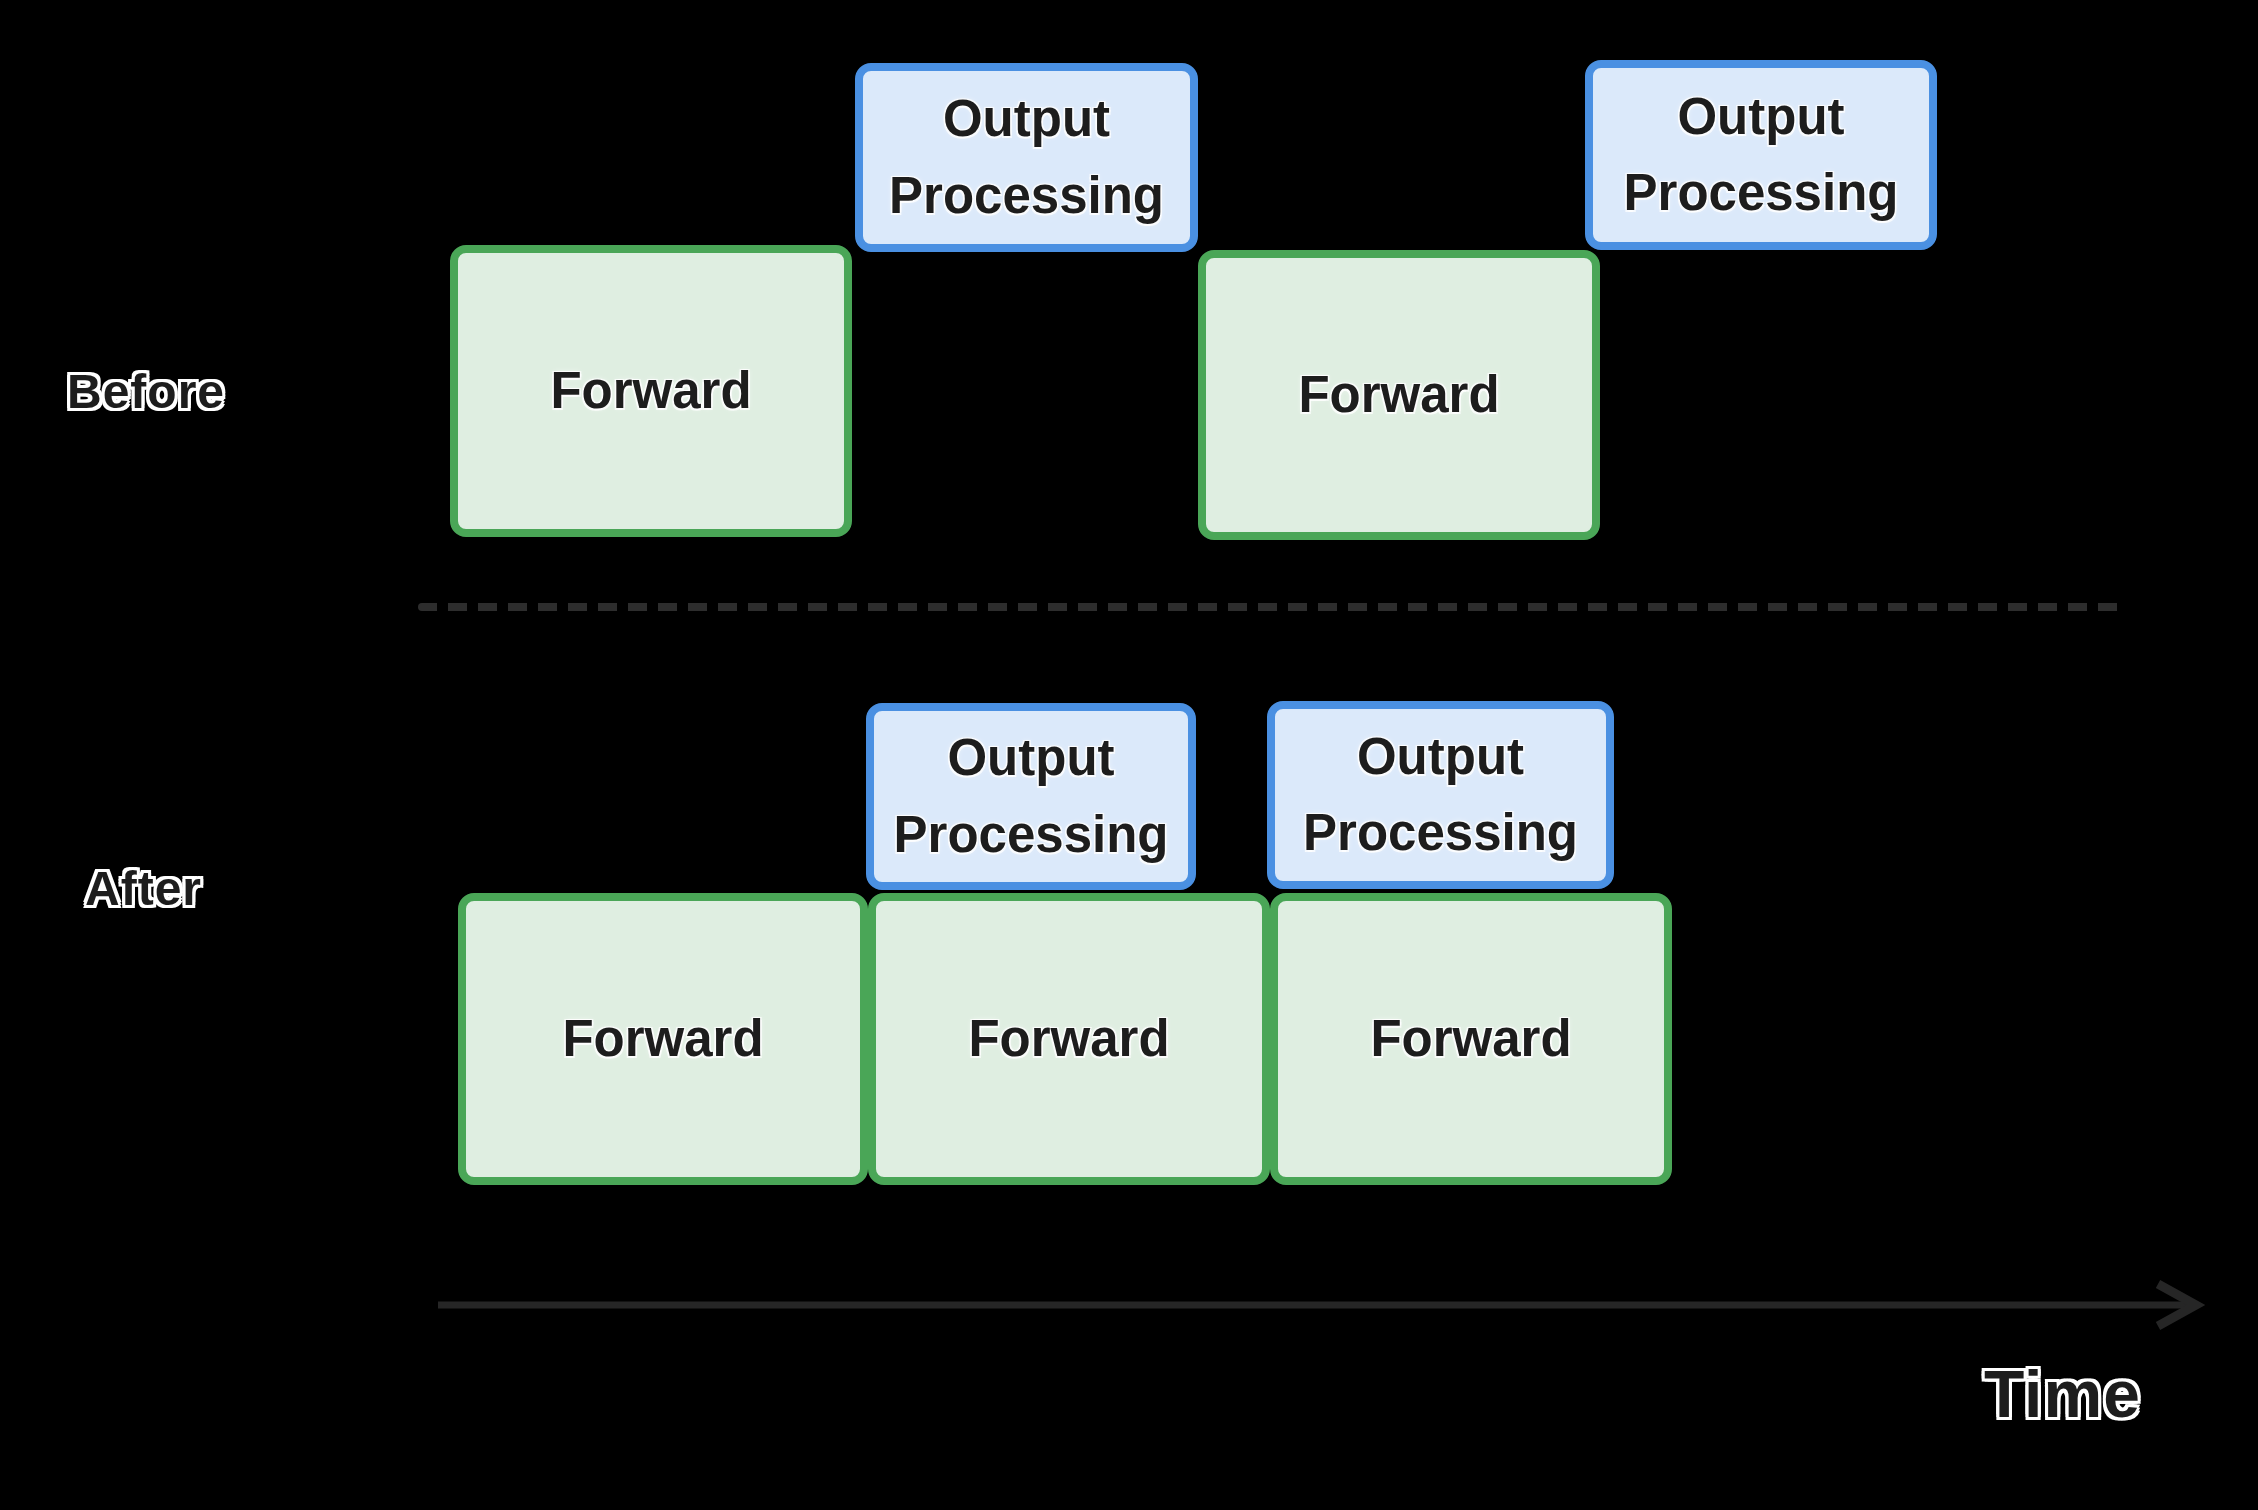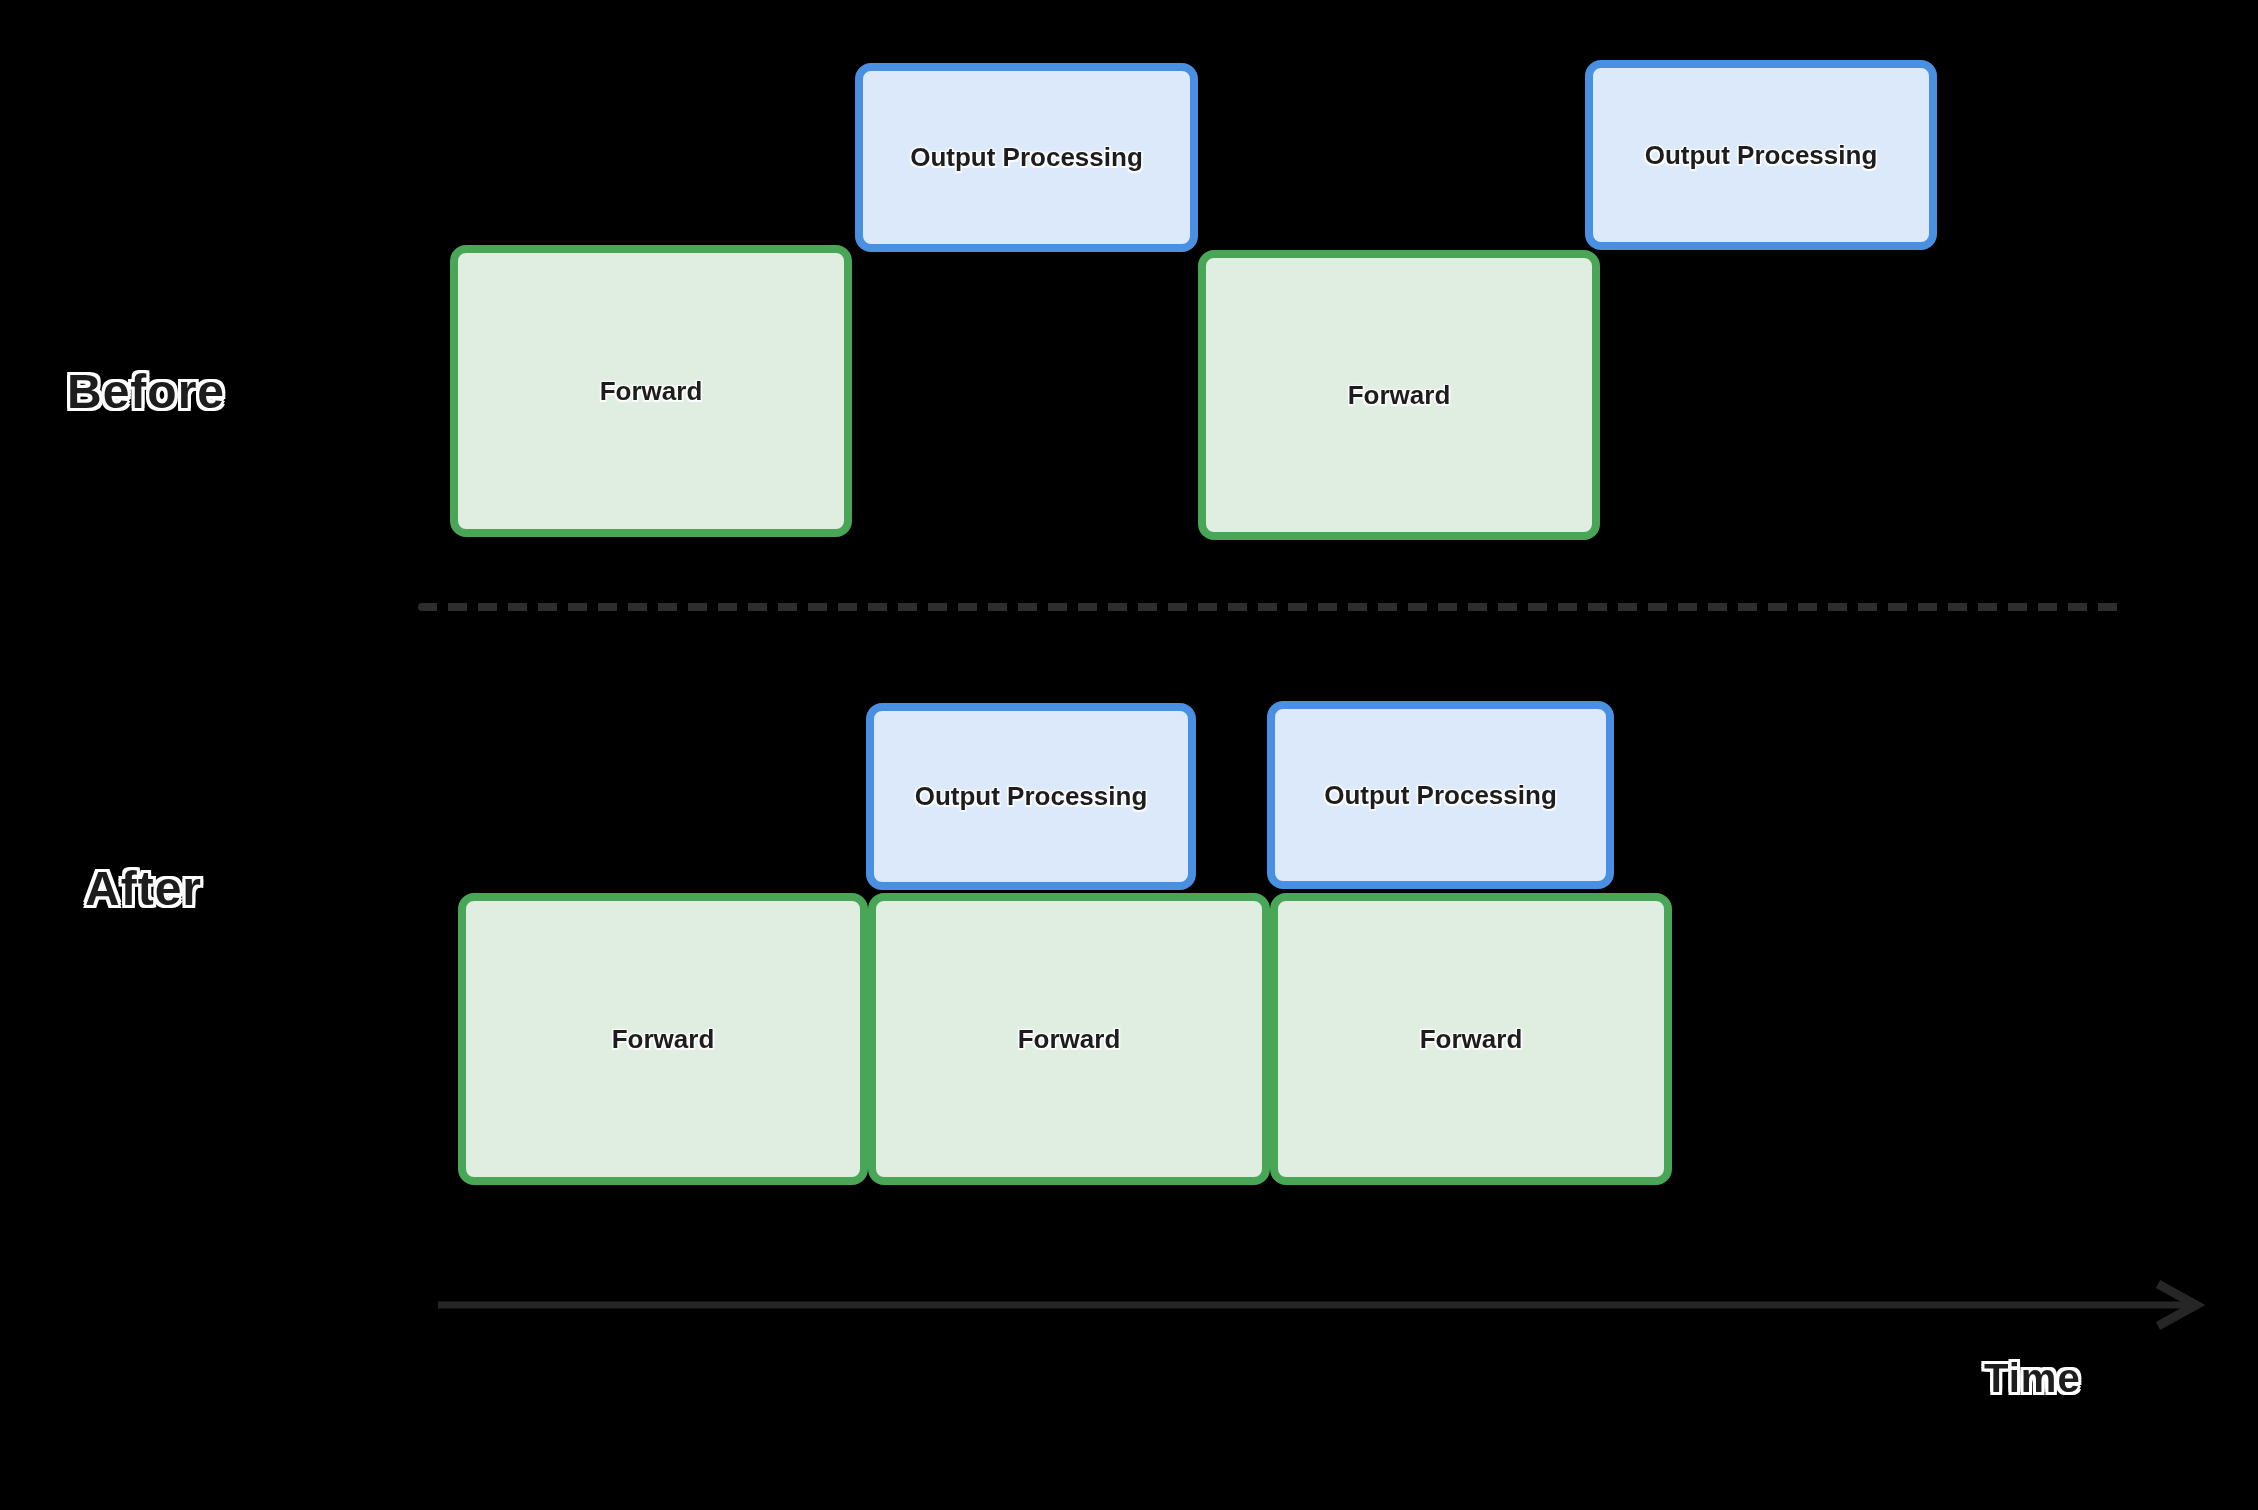--- a/index.html
+++ b/index.html
@@ -26,21 +26,21 @@
        3px -3px 0 var(--label-outline, #fff),
       -3px  3px 0 var(--label-outline, #fff),
        3px  3px 0 var(--label-outline, #fff),
       -3px  0   0 var(--label-outline, #fff),
        3px  0   0 var(--label-outline, #fff),
        0   -3px 0 var(--label-outline, #fff),
        0    3px 0 var(--label-outline, #fff);
   }
   #before-label { left: 67px;  top: 364px; }
   #after-label  { left: 85px;  top: 861px; }
-  #time-label   { left: 1984px; top: 1356px; font-size: 40px; }
+  #time-label   { left: 1984px; top: 1356px; font-size: 66px; }
 
   
   .box {
     position: absolute;
     border-radius: 16px;
     display: flex;
     align-items: center;
     justify-content: center;
     text-align: center;
   }
@@ -48,21 +48,21 @@
     background: var(--forward-fill, #dfeee1);
     border: 8px solid var(--forward-border, #4aa657);
     z-index: 1;
   }
   .box.output {
     background: var(--output-fill, #dbe9fa);
     border: 8px solid var(--output-border, #4a90e2);
     z-index: 2;
   }
   .box-label {
-    font-size: 26px;
+    font-size: 51px;
     font-weight: 700;
     line-height: 1.5;
     color: var(--box-text, #1d1d1d);
     padding: 0 30px;
     text-shadow:
       -1.5px -1.5px 0 rgba(255,255,255,.75),
        1.5px -1.5px 0 rgba(255,255,255,.75),
       -1.5px  1.5px 0 rgba(255,255,255,.75),
        1.5px  1.5px 0 rgba(255,255,255,.75),
        0 0 6px rgba(255,255,255,.6);

